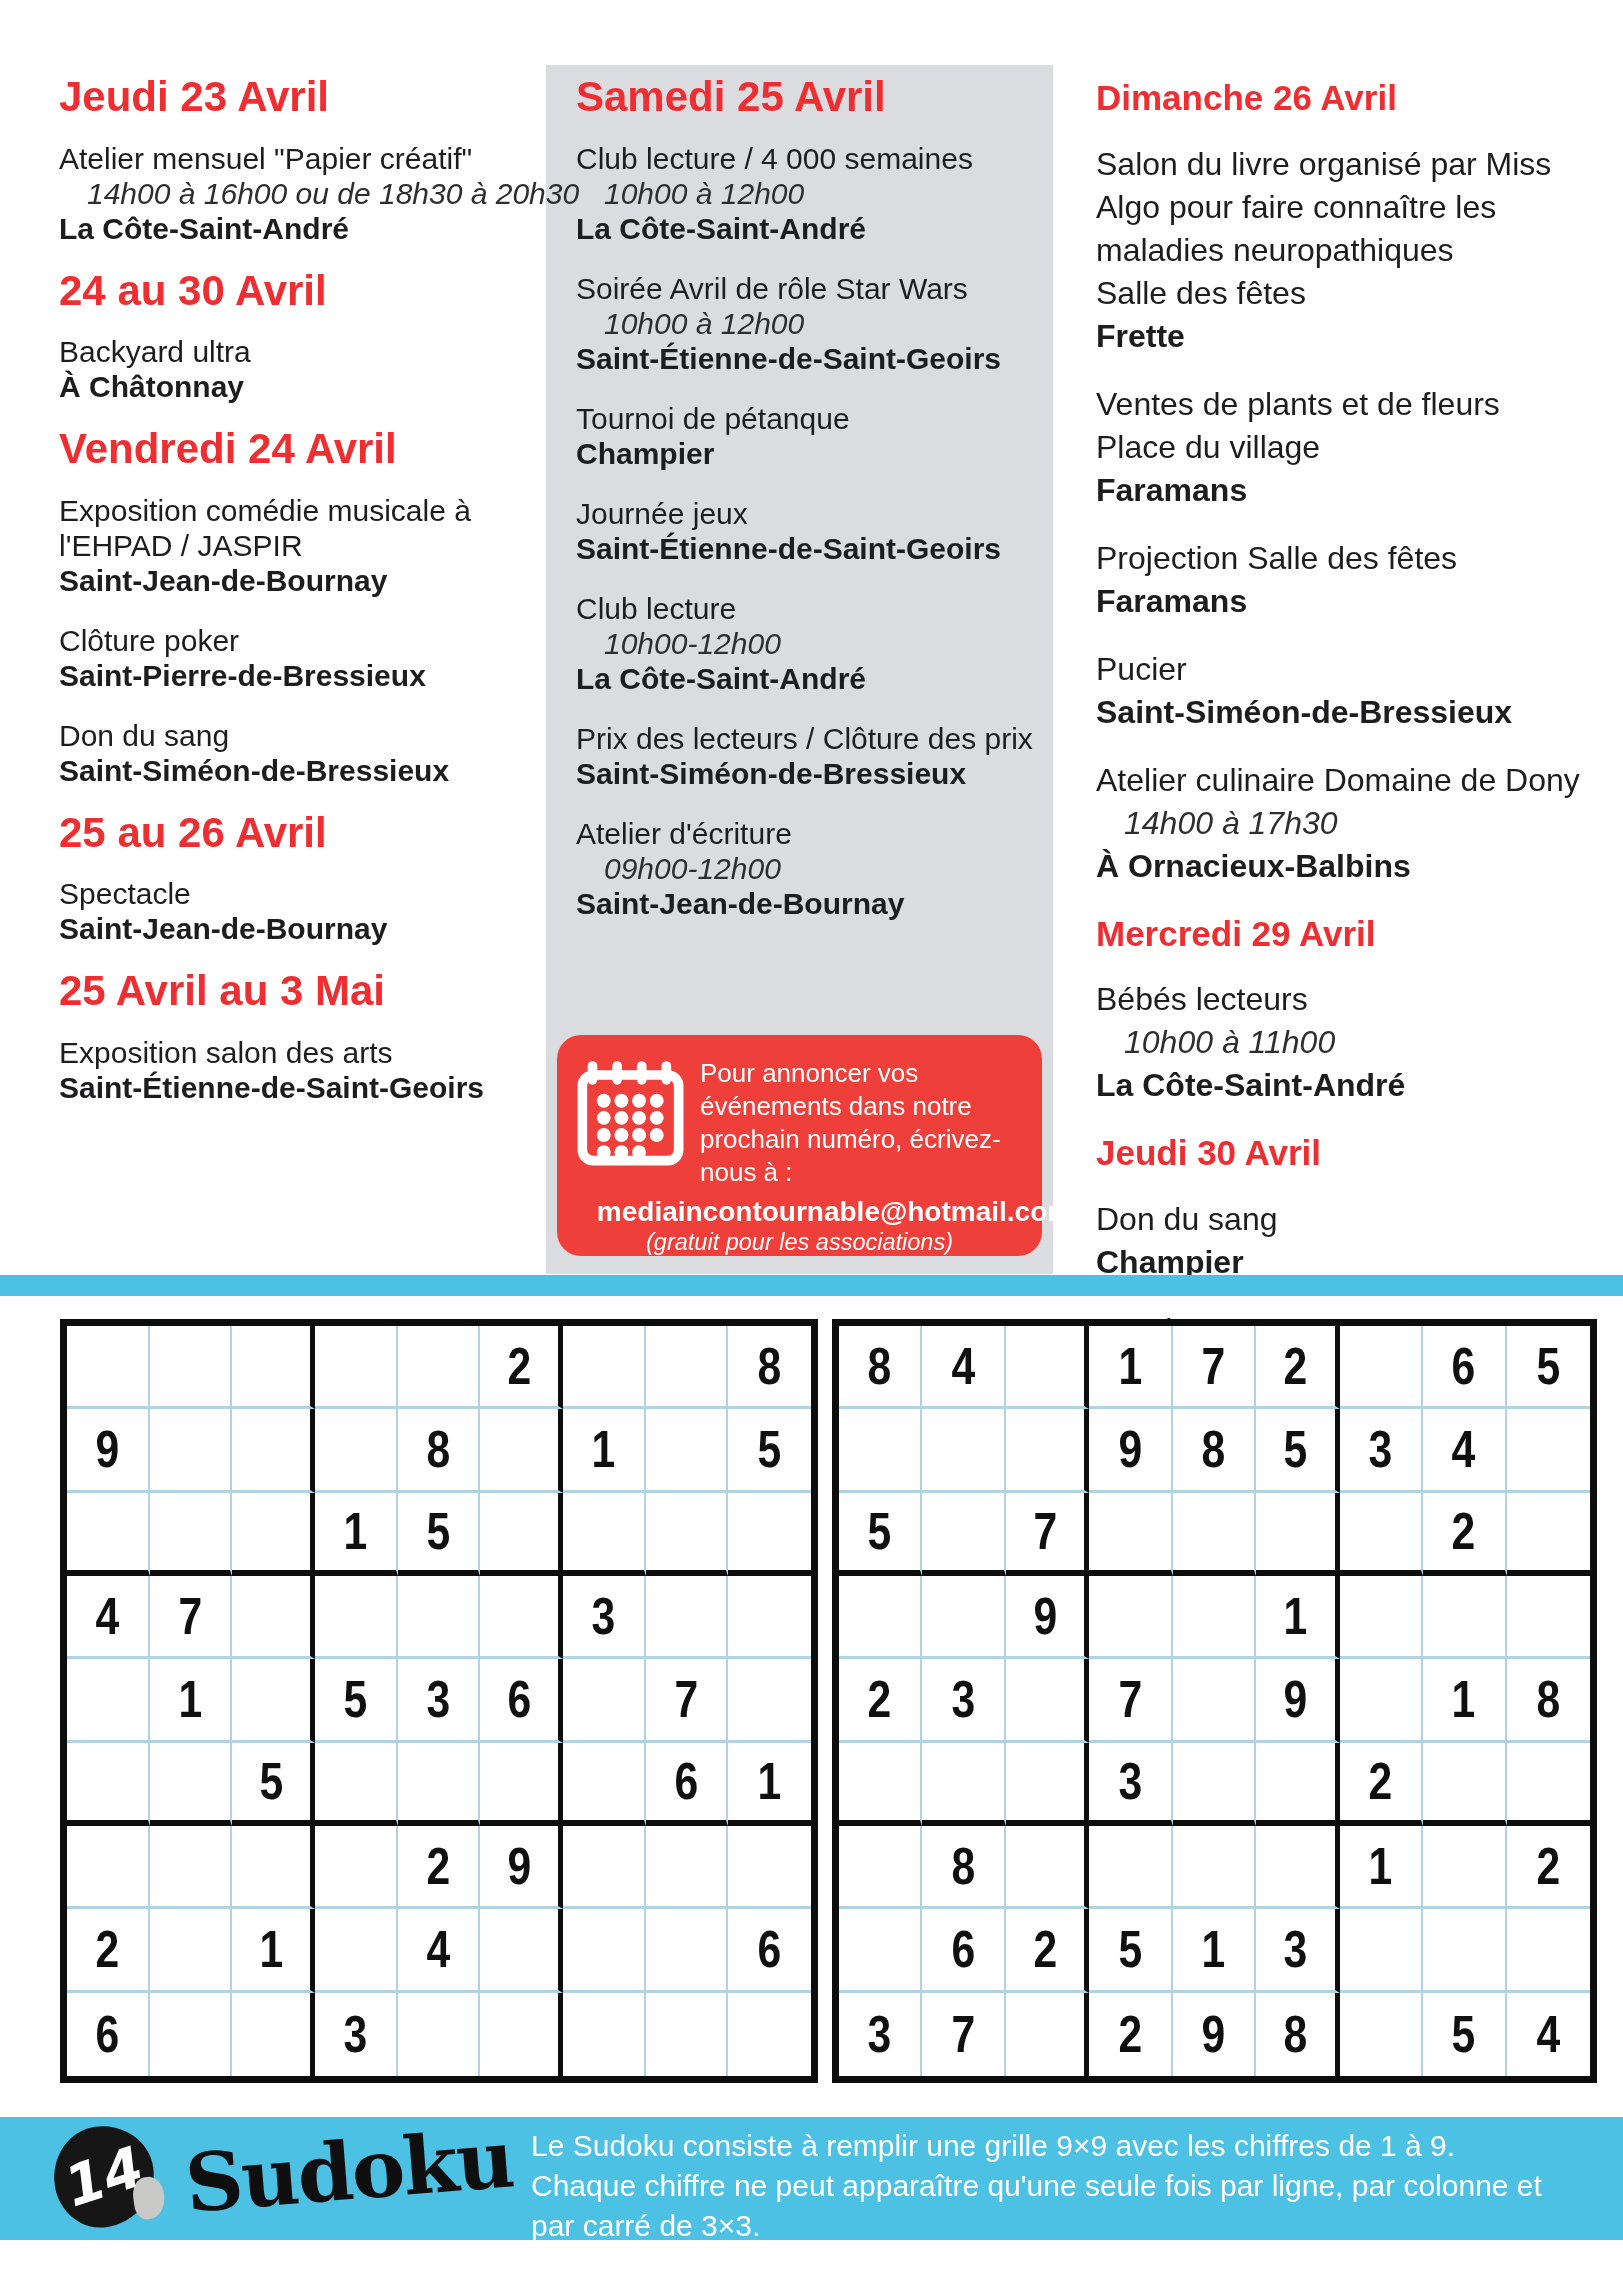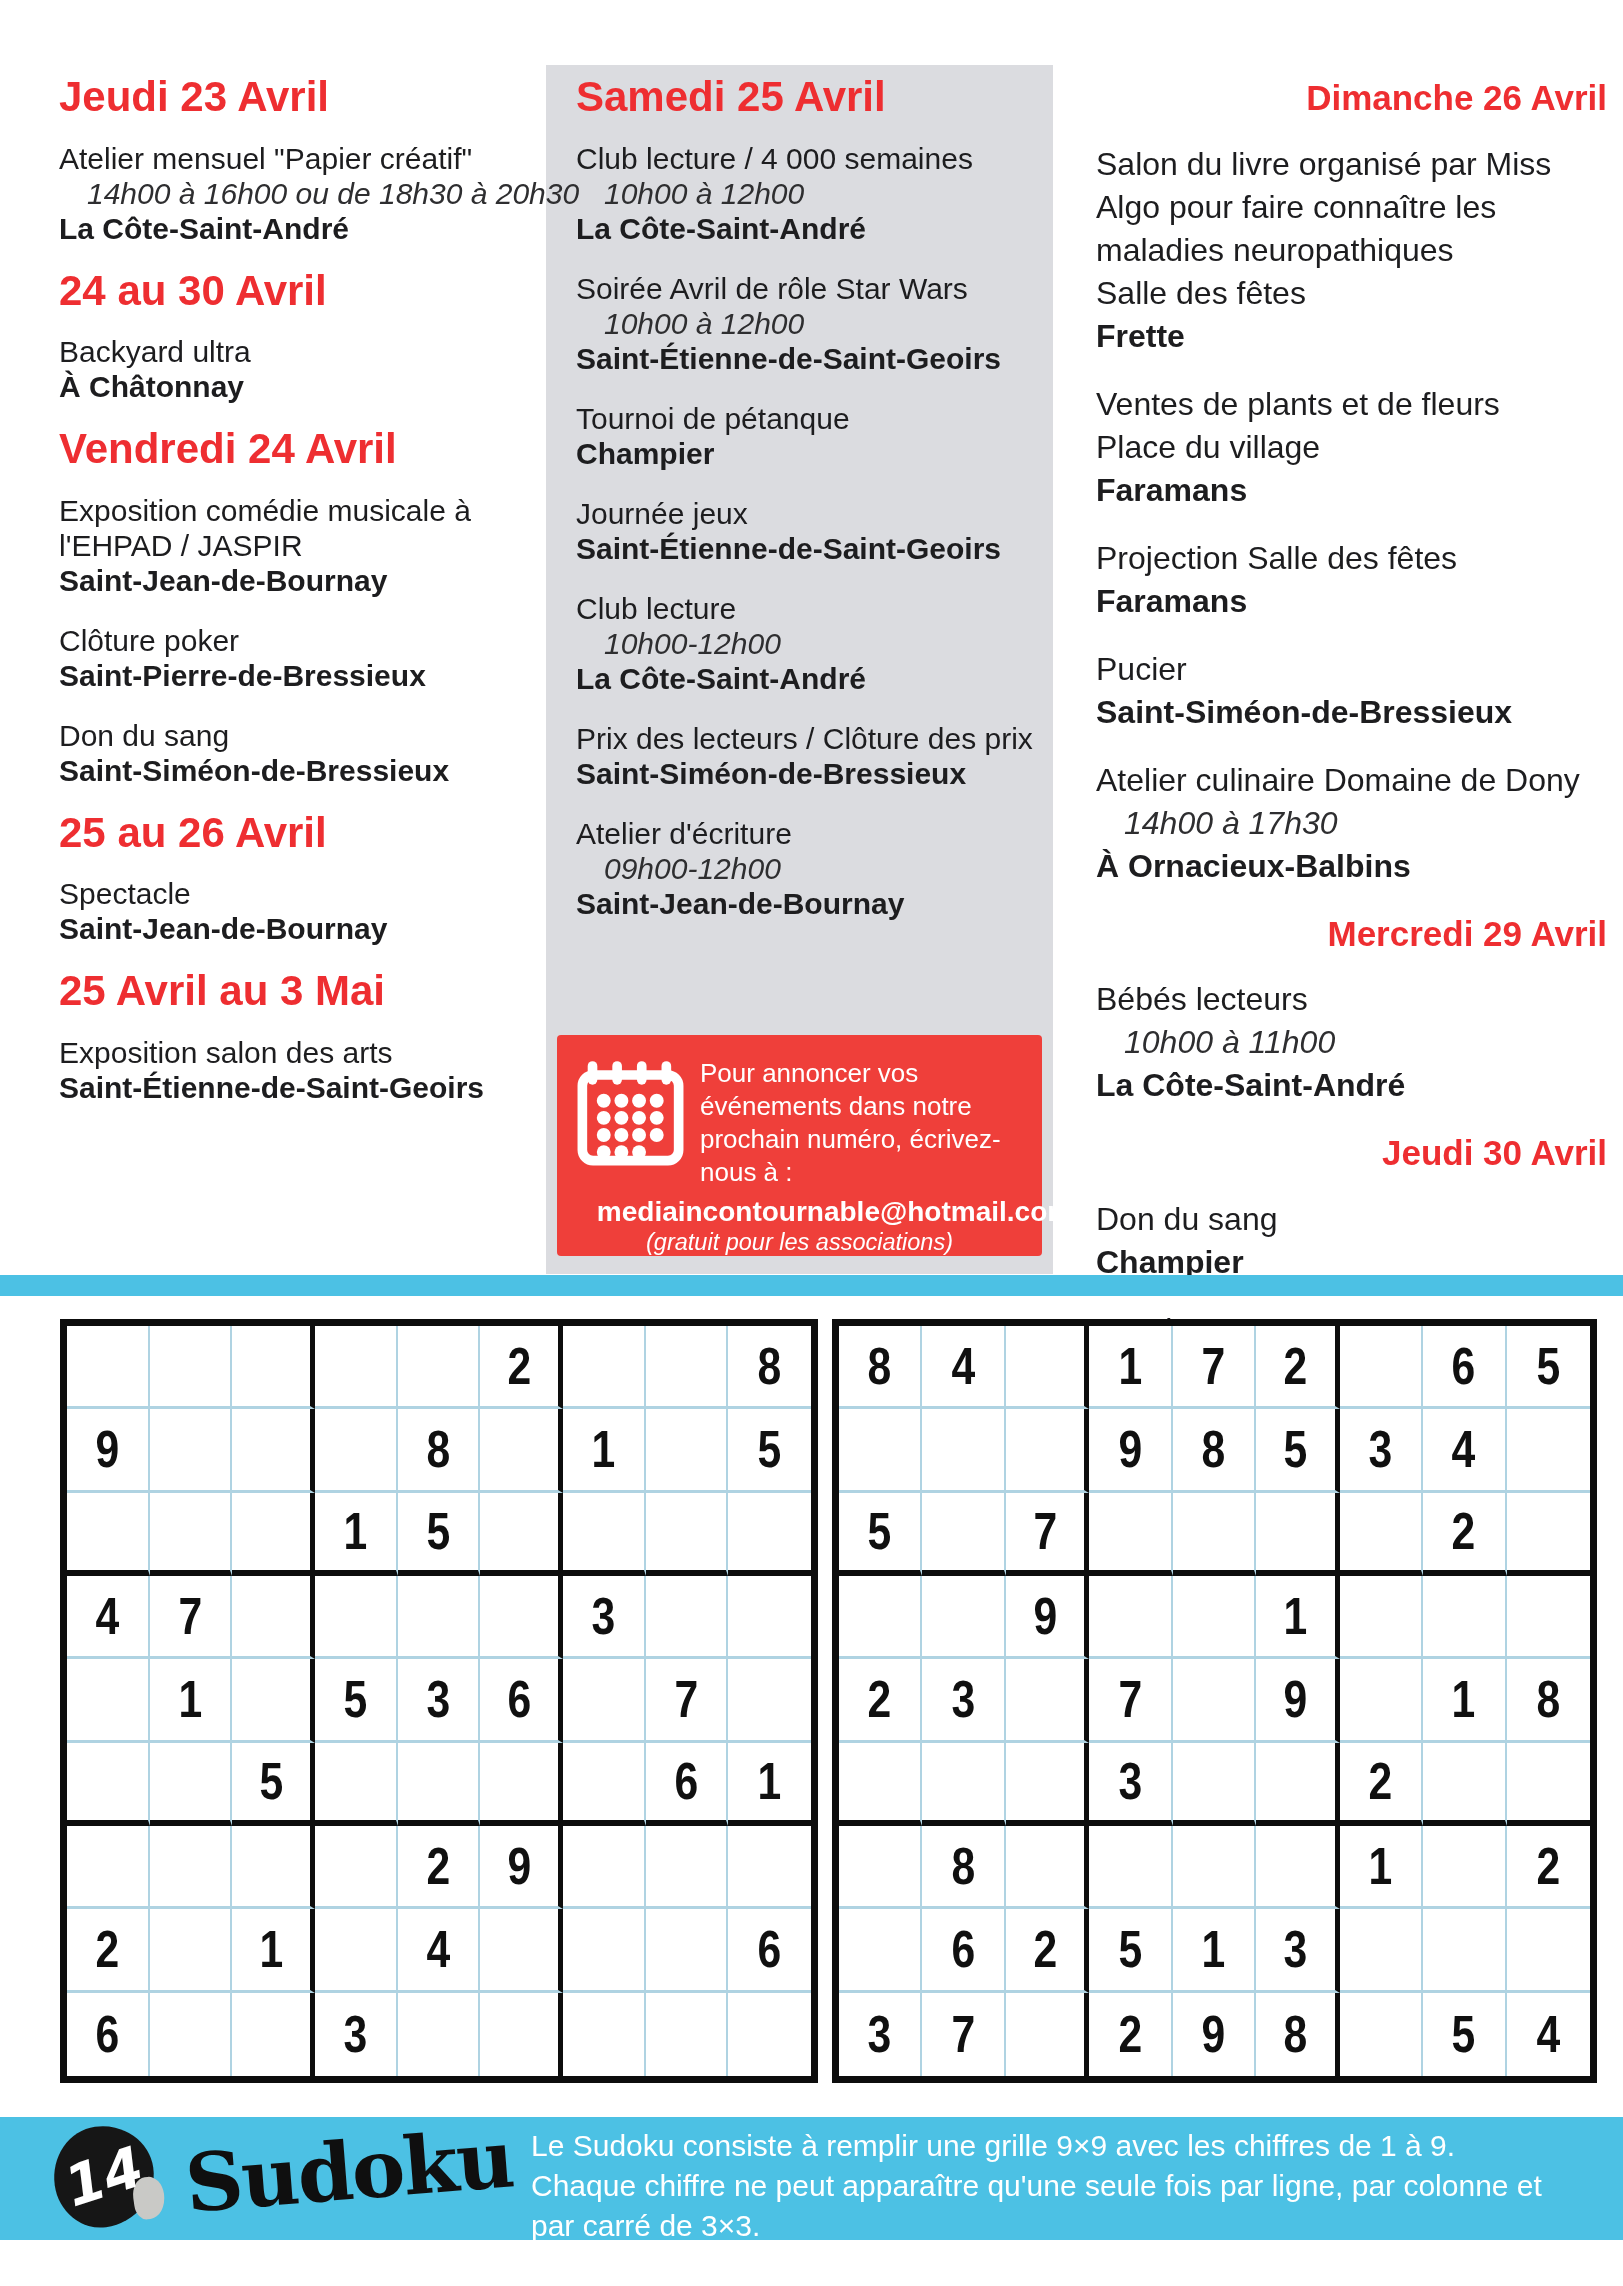--- a/index.html
+++ b/index.html
@@ -12,26 +12,26 @@
   .col-left{left:59px;width:479px;}
   .col-mid{left:576px;width:470px;}
   .col-right{left:1096px;width:511px;}
   .date-h{color:#ee2e31;font-weight:bold;font-size:42px;line-height:40px;margin:0 0 23.5px 0;white-space:nowrap;}
   .event + .date-h, .event + * .date-h{margin-top:9px;}
   .date-h:not(:first-child){margin-top:11px;}
   .event{margin:0 0 25px 0;}
   .line{font-size:30px;line-height:35px;white-space:nowrap;}
   .line.i{font-style:italic;color:#2e2e30;margin-left:28px;}
   .line.b{font-weight:bold;}
-  .col-right .date-h{font-size:35px;line-height:42px;text-align:right;}
+  .col-right .date-h{font-size:35px;line-height:42px;}
   .col-right .line{font-size:32px;line-height:43px;}
 
   
   .notice{position:absolute;left:557px;top:1035px;width:485px;height:221px;background:#ef3f3a;
-          border-radius:4px;color:#ffffff;}
+          border-radius:24px;color:#ffffff;}
   .cal{position:absolute;left:20px;top:23.5px;width:107px;height:107px;}
   .notice-text{position:absolute;left:143px;top:22px;width:326px;font-size:26px;line-height:33px;}
   .notice-email{position:absolute;left:0;top:161px;width:100%;text-align:center;font-weight:bold;font-size:28px;padding-left:35px;}
   .notice-note{position:absolute;left:0;top:194px;width:100%;text-align:center;font-style:italic;font-size:23.5px;}
 
   
   .divider{position:absolute;left:0;top:1275px;width:1624px;height:21px;background:#4cc1e4;}
 
   
   .sudoku-grid{position:absolute;top:1319px;height:764px;box-sizing:border-box;background:#ffffff;

